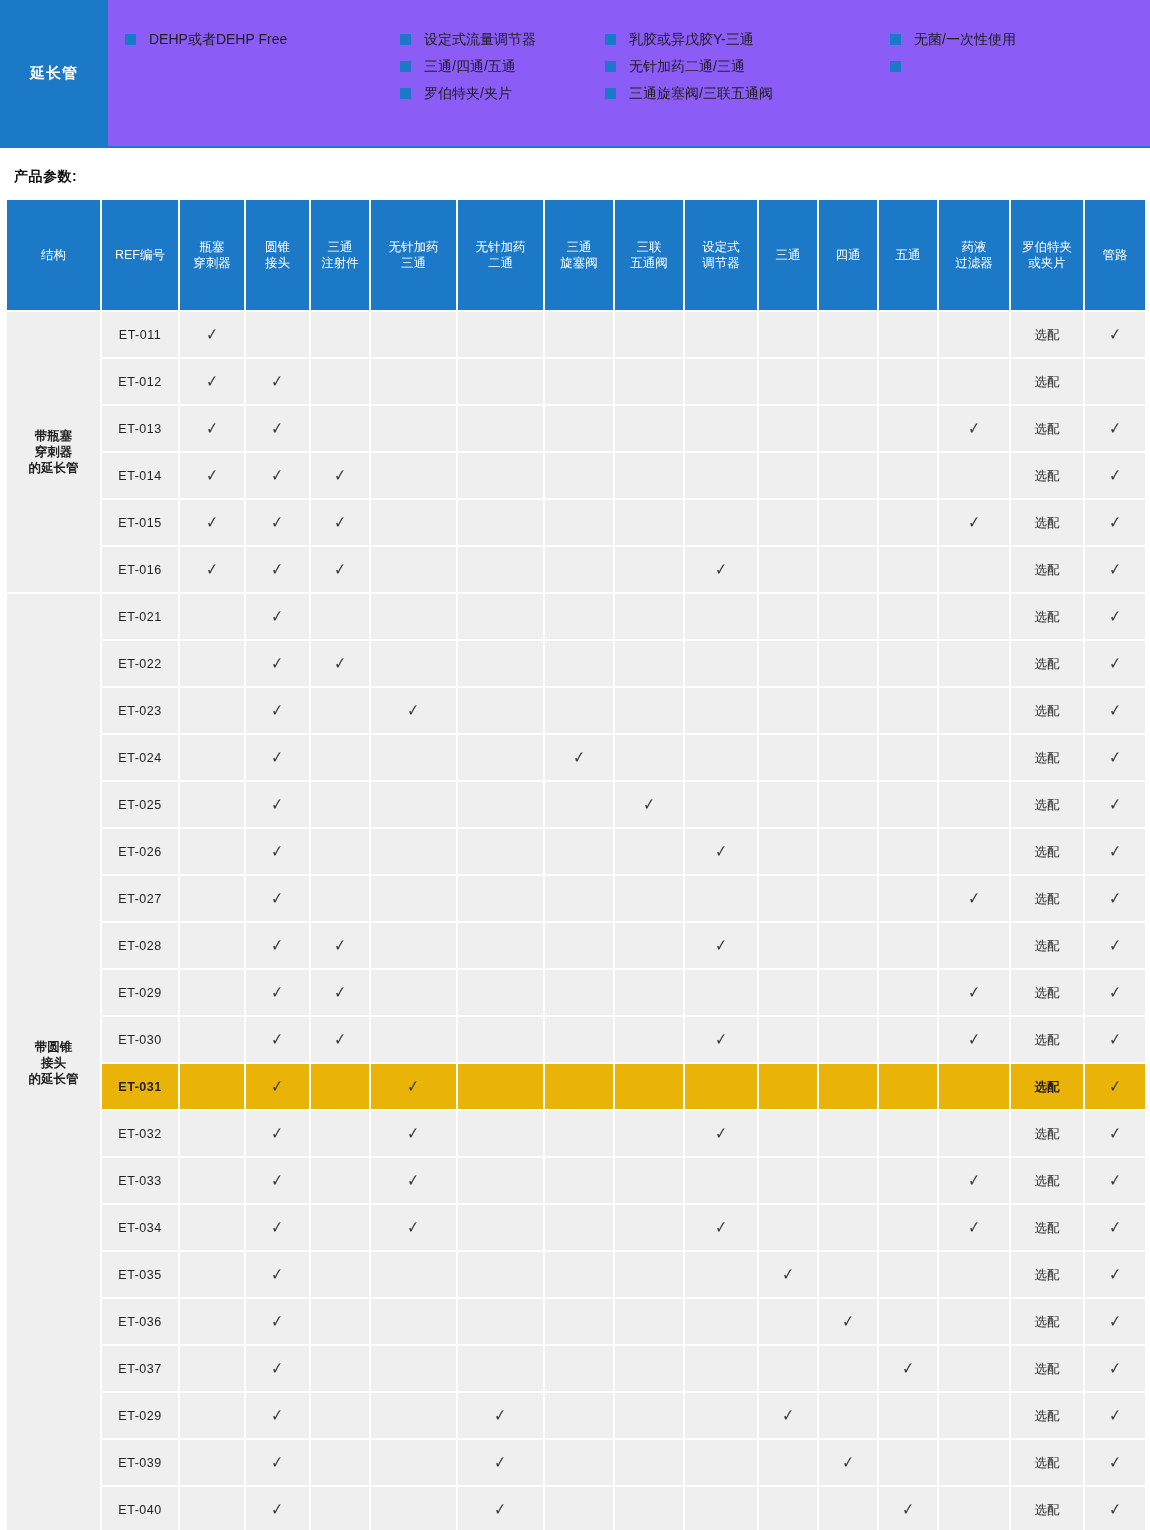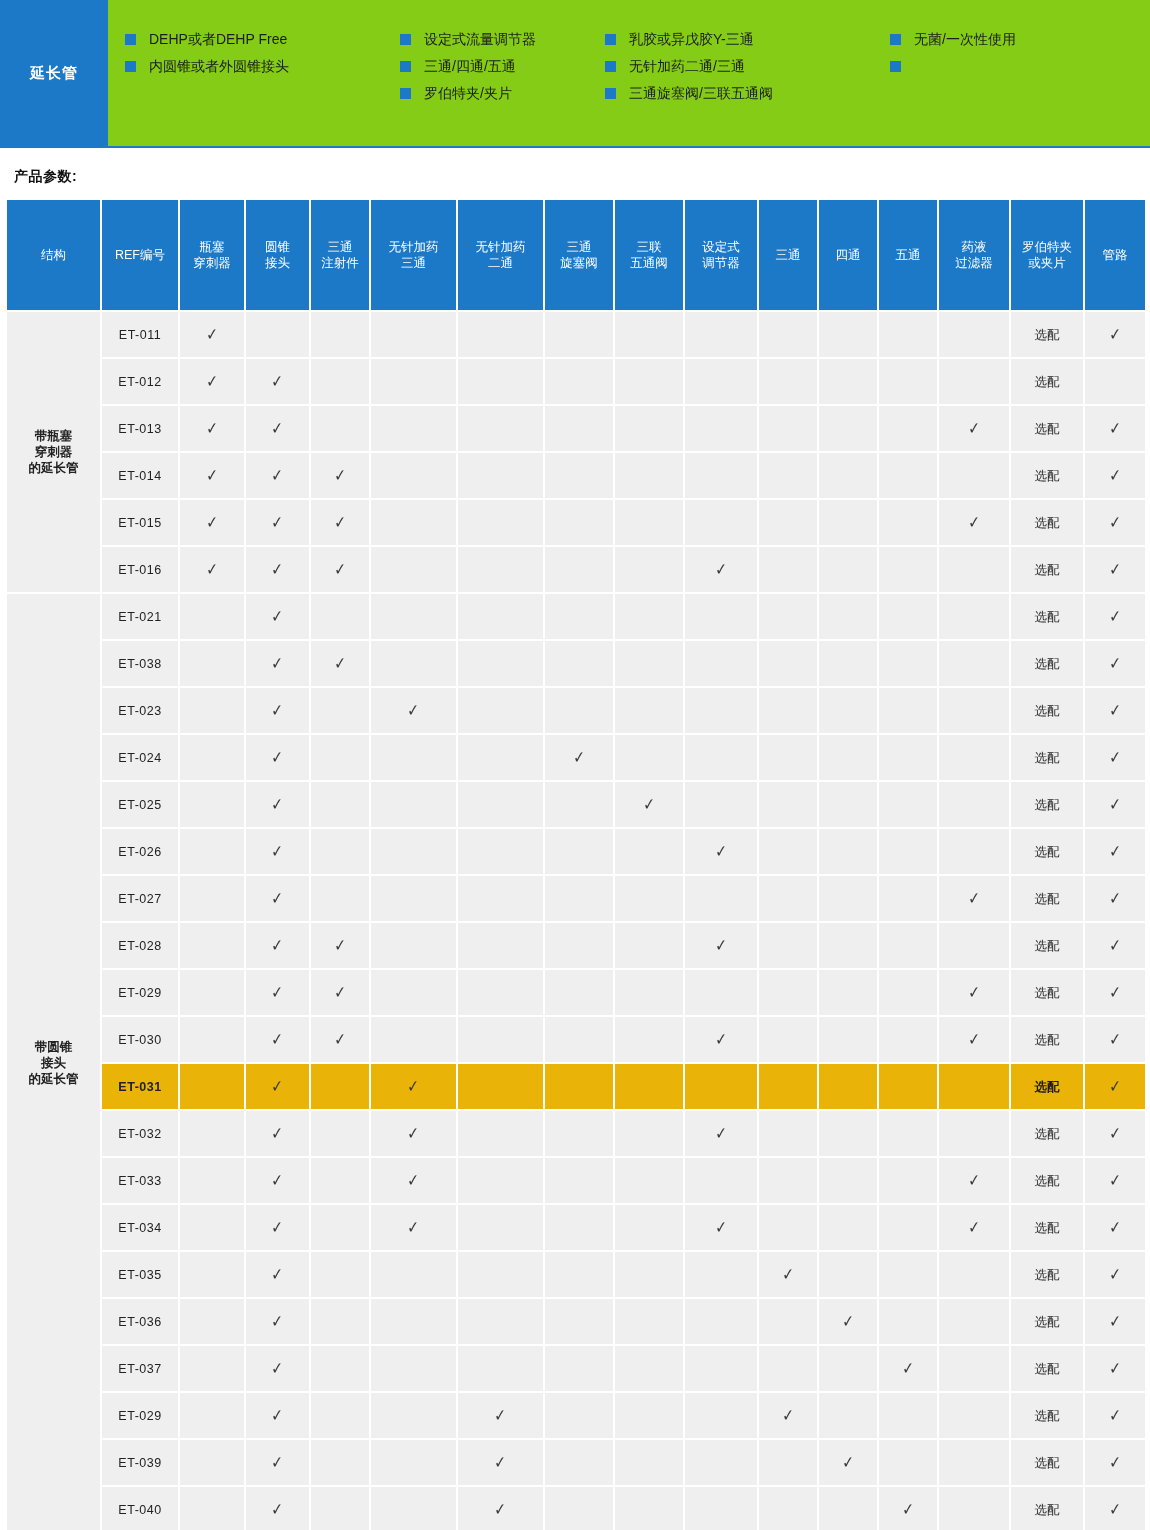--- a/index.html
+++ b/index.html
@@ -31,21 +31,21 @@
     color: #ffffff;
     font-size: 15px;
     font-weight: bold;
     display: flex;
     align-items: center;
     justify-content: center;
     letter-spacing: 1px;
   }
   .banner-body {
     flex: 1 1 auto;
-    background: #84cc16;
+    background: #8b5cf6;
     display: flex;
     padding: 26px 0 0 0;
     box-sizing: border-box;
   }
   .feat-col {
     box-sizing: border-box;
   }
   .feat-col.c1 { width: 292px; padding-left: 17px; }
   .feat-col.c2 { width: 285px; }
   .feat-col.c3 { width: 205px; }
@@ -143,24 +143,20 @@
 </head>
 <body>
 
 <div class="banner">
   <div class="banner-title">延长管</div>
   <div class="banner-body">
     <div class="feat-col c1">
       <div class="feat-item">
         <span class="feat-bullet"></span>
         <span class="feat-label">DEHP或者DEHP Free</span>
-      </div>
-      <div class="feat-item">
-        <span class="feat-bullet"></span>
-        <span class="feat-label">内圆锥或者外圆锥接头</span>
       </div>
     </div>
     <div class="feat-col c3">
       <div class="feat-item">
         <span class="feat-bullet"></span>
         <span class="feat-label">设定式流量调节器</span>
       </div>
       <div class="feat-item">
         <span class="feat-bullet"></span>
         <span class="feat-label">三通/四通/五通</span>
@@ -356,21 +352,21 @@
           <td class="blank"></td>
           <td class="blank"></td>
           <td class="blank"></td>
           <td class="blank"></td>
           <td class="blank"></td>
           <td class="blank"></td>
           <td><span class="opt">选配</span></td>
           <td><span class="check">✓</span></td>
         </tr>
         <tr>
-          <td class="ref-cell">ET-038</td>
+          <td class="ref-cell">ET-022</td>
           <td class="blank"></td>
           <td><span class="check">✓</span></td>
           <td><span class="check">✓</span></td>
           <td class="blank"></td>
           <td class="blank"></td>
           <td class="blank"></td>
           <td class="blank"></td>
           <td class="blank"></td>
           <td class="blank"></td>
           <td class="blank"></td>

